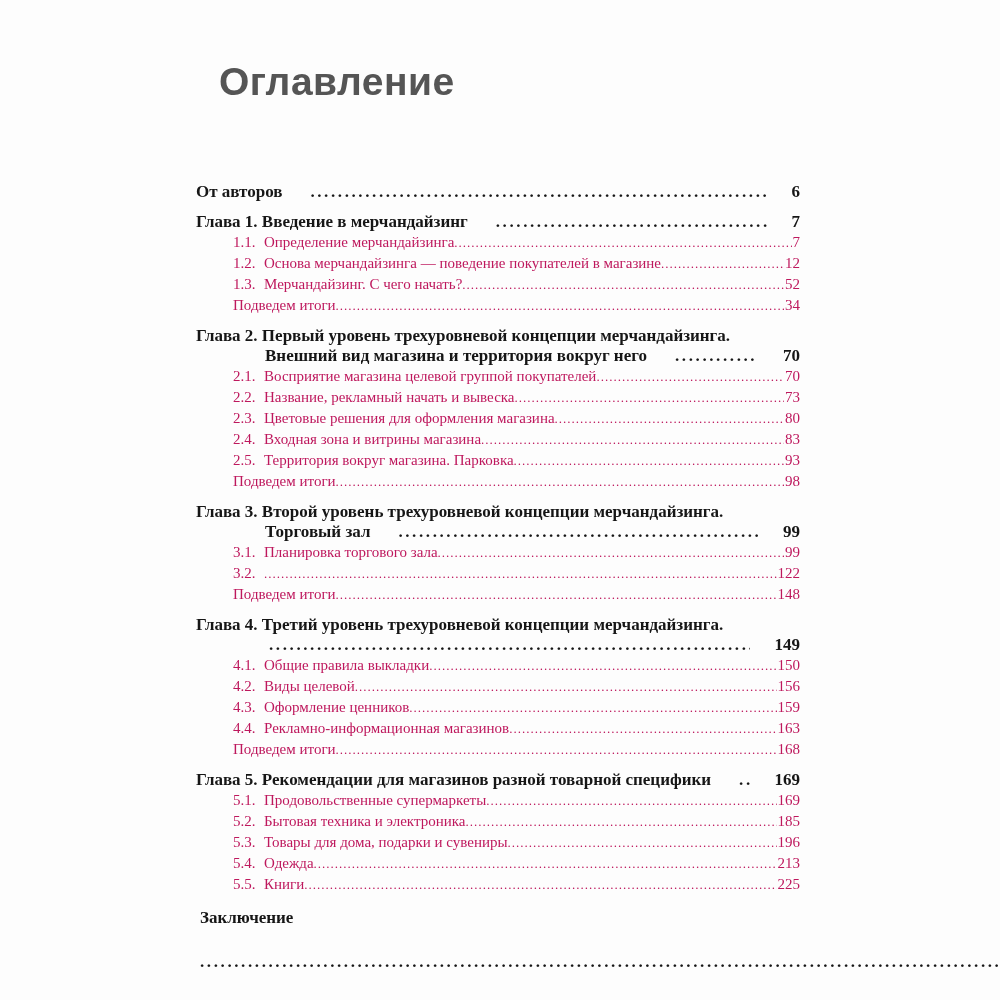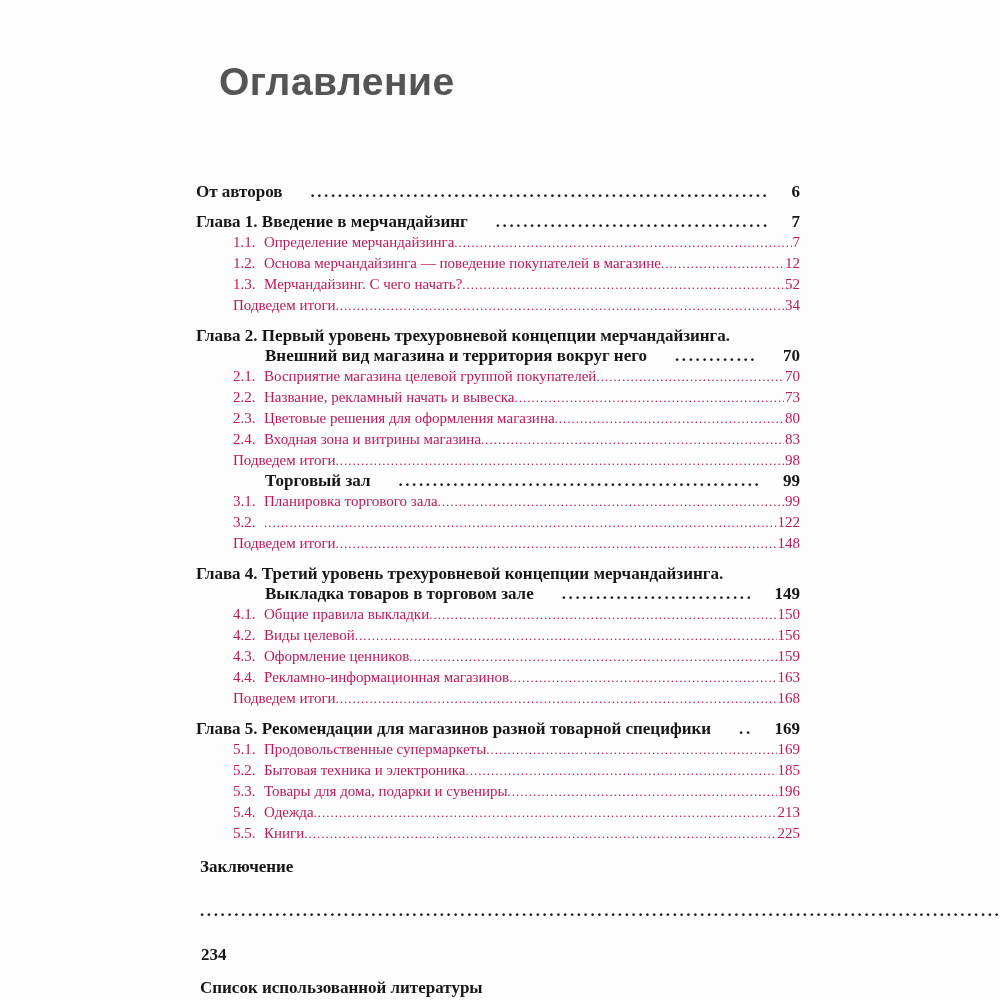--- a/index.html
+++ b/index.html
@@ -123,23 +123,32 @@
         <span class="dots"></span>
         <span class="pg">80</span>
       </div>
       <div class="row section">
         <span class="sec-num">2.4.</span>
         <span class="lab">Входная зона и витрины магазина</span>
         <span class="dots"></span>
         <span class="pg">83</span>
       </div>
       <div class="row section">
+        <span class="sec-num">2.5.</span>
+        <span class="lab">Территория вокруг магазина. Парковка</span>
+        <span class="dots"></span>
+        <span class="pg">93</span>
+      </div>
+      <div class="row section">
         <span class="lab">Подведем итоги</span>
         <span class="dots"></span>
         <span class="pg">98</span>
+      </div>
+      <div class="row chapter line1">
+        <span class="lab">Глава 3. Второй уровень трехуровневой концепции мерчандайзинга.</span>
       </div>
       <div class="row chapter line2">
         <span class="lab">Торговый зал</span>
         <span class="dots"></span>
         <span class="pg">99</span>
       </div>
       <div class="row section">
         <span class="sec-num">3.1.</span>
         <span class="lab">Планировка торгового зала</span>
         <span class="dots"></span>
@@ -152,21 +161,20 @@
       </div>
       <div class="row section">
         <span class="lab">Подведем итоги</span>
         <span class="dots"></span>
         <span class="pg">148</span>
       </div>
       <div class="row chapter line1">
         <span class="lab">Глава 4. Третий уровень трехуровневой концепции мерчандайзинга.</span>
       </div>
       <div class="row chapter line2">
-        <span class="lab">Выкладка товаров в торговом зале</span>
         <span class="dots"></span>
         <span class="pg">149</span>
       </div>
       <div class="row section">
         <span class="sec-num">4.1.</span>
         <span class="lab">Общие правила выкладки</span>
         <span class="dots"></span>
         <span class="pg">150</span>
       </div>
       <div class="row section">

